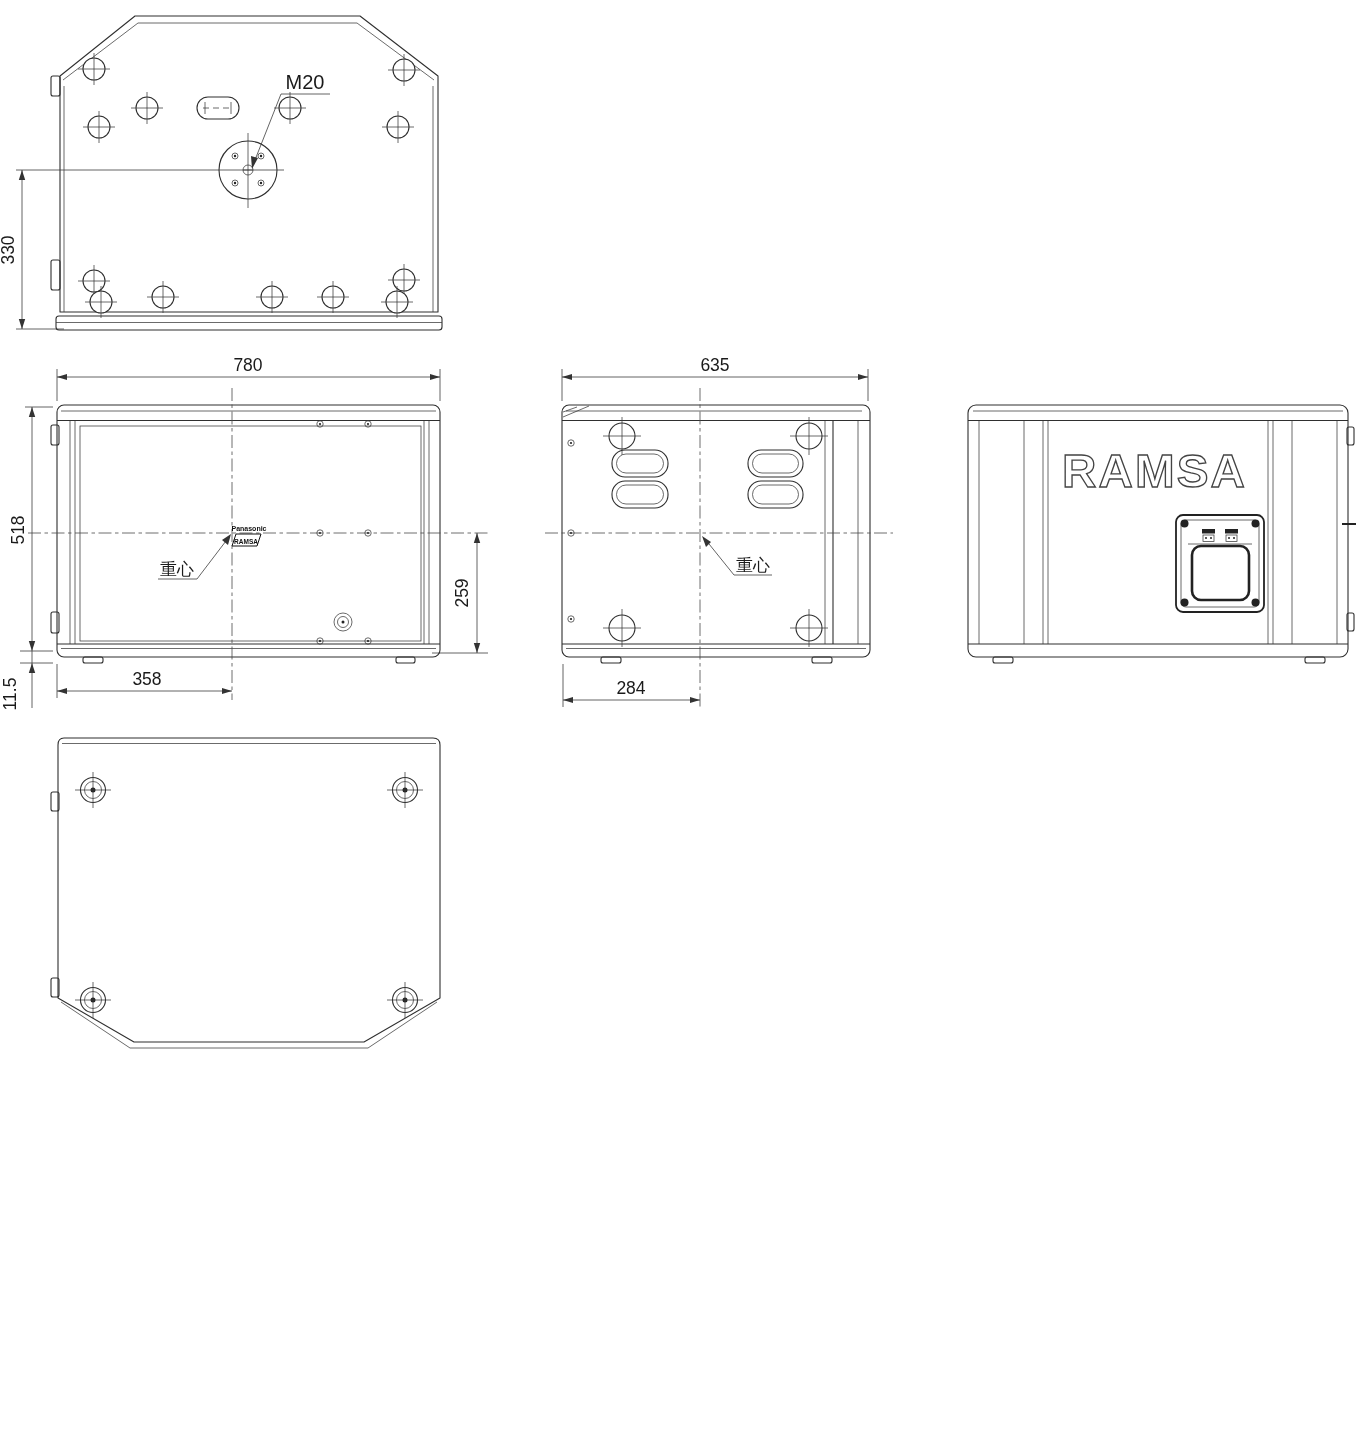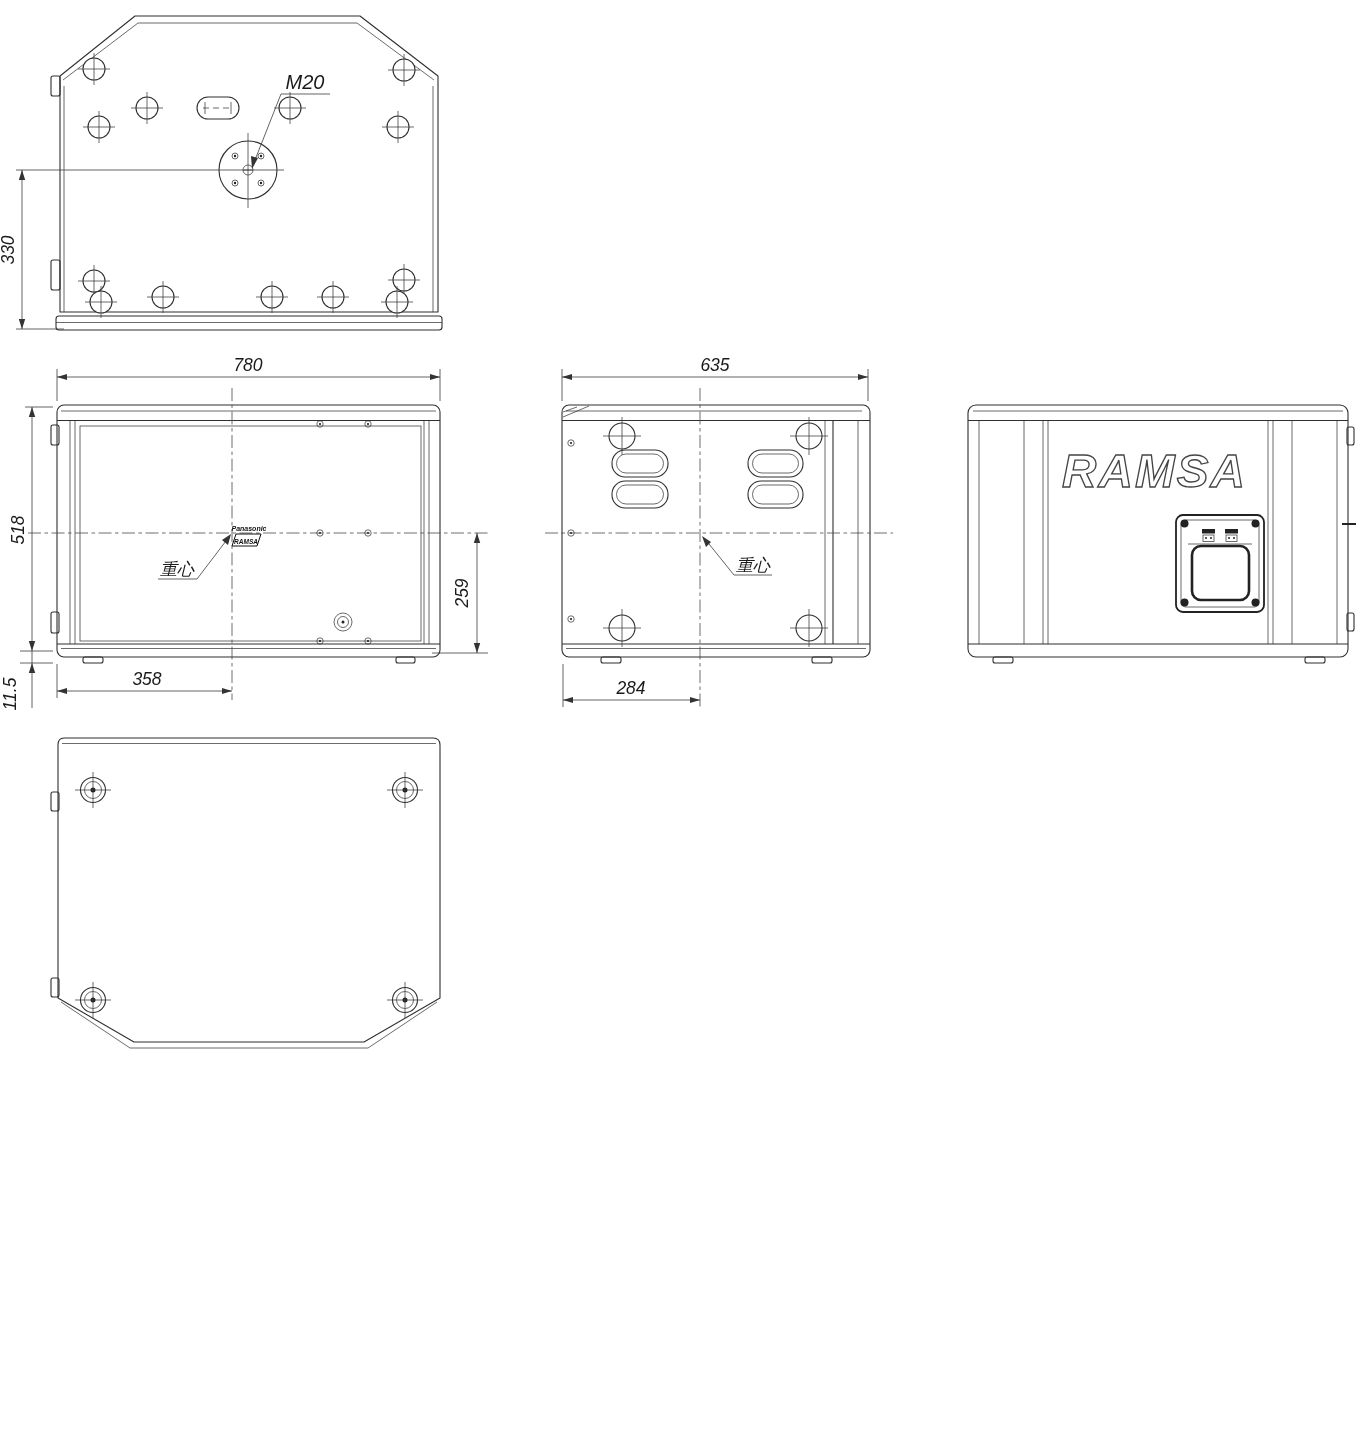--- a/index.html
+++ b/index.html
@@ -1,16 +1,16 @@
 <!DOCTYPE html>
 <html><head>
 <meta charset="utf-8">
 <style>
   html,body{margin:0;padding:0;background:#ffffff;}
-  #canvas{position:relative;width:1370px;height:1440px;background:#ffffff;overflow:hidden;font-style:italic;}
+  #canvas{position:relative;width:1370px;height:1440px;background:#ffffff;overflow:hidden;}
   svg{display:block;}
   .ol{fill:none;stroke:#2f2f2f;stroke-width:1.1;stroke-linejoin:round;}
   .olw{fill:#ffffff;stroke:#2f2f2f;stroke-width:1.1;}
   .thin{fill:none;stroke:#3a3a3a;stroke-width:0.75;}
   .dim{fill:none;stroke:#3c3c3c;stroke-width:0.8;}
   .cl{fill:none;stroke:#4a4a4a;stroke-width:0.8;stroke-dasharray:13 3.5 3.5 3.5;}
   .arr{fill:#333333;stroke:none;}
   .dkfill{fill:#222222;stroke:none;}
   text{font-family:"Liberation Sans","DejaVu Sans",sans-serif;fill:#1a1a1a;}
   .dimtxt{font-size:17.5px;}

